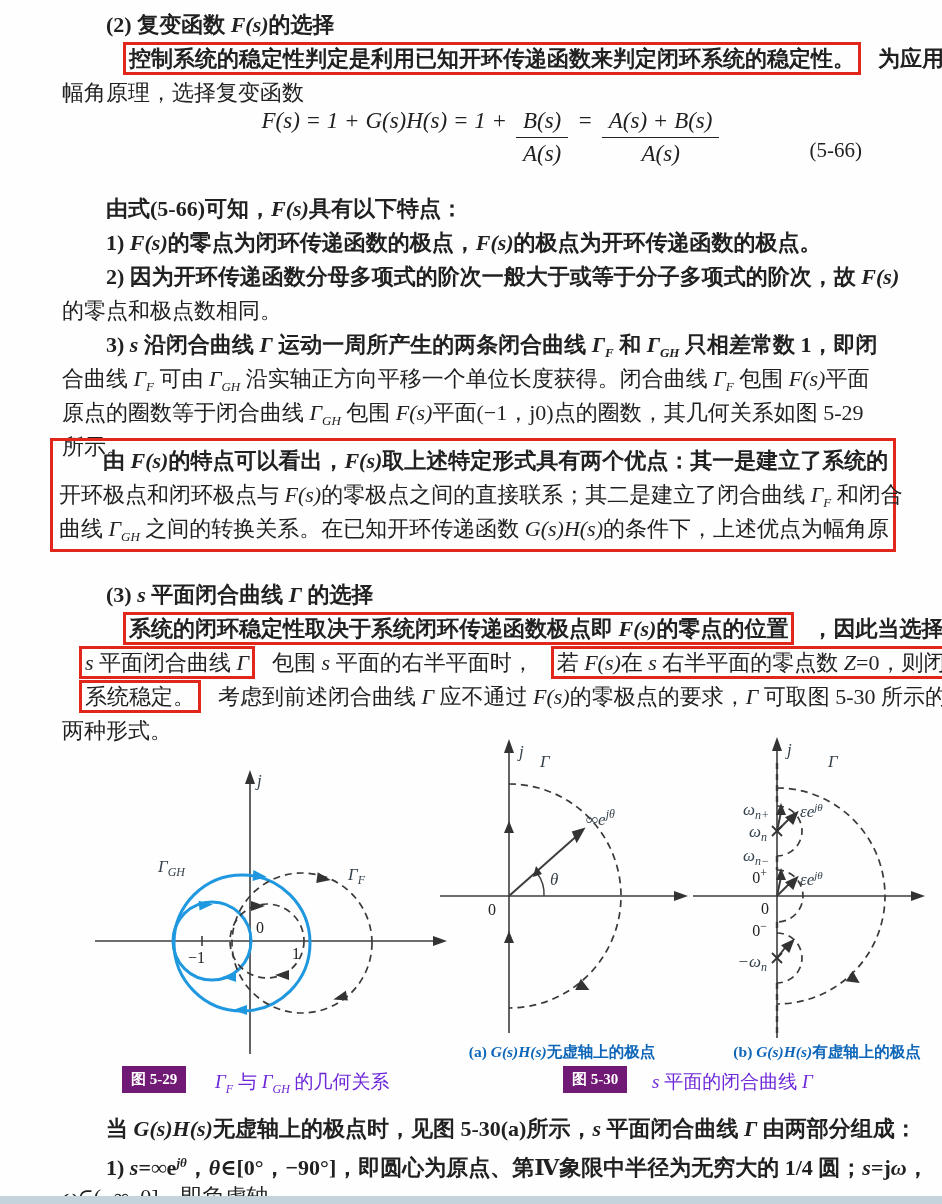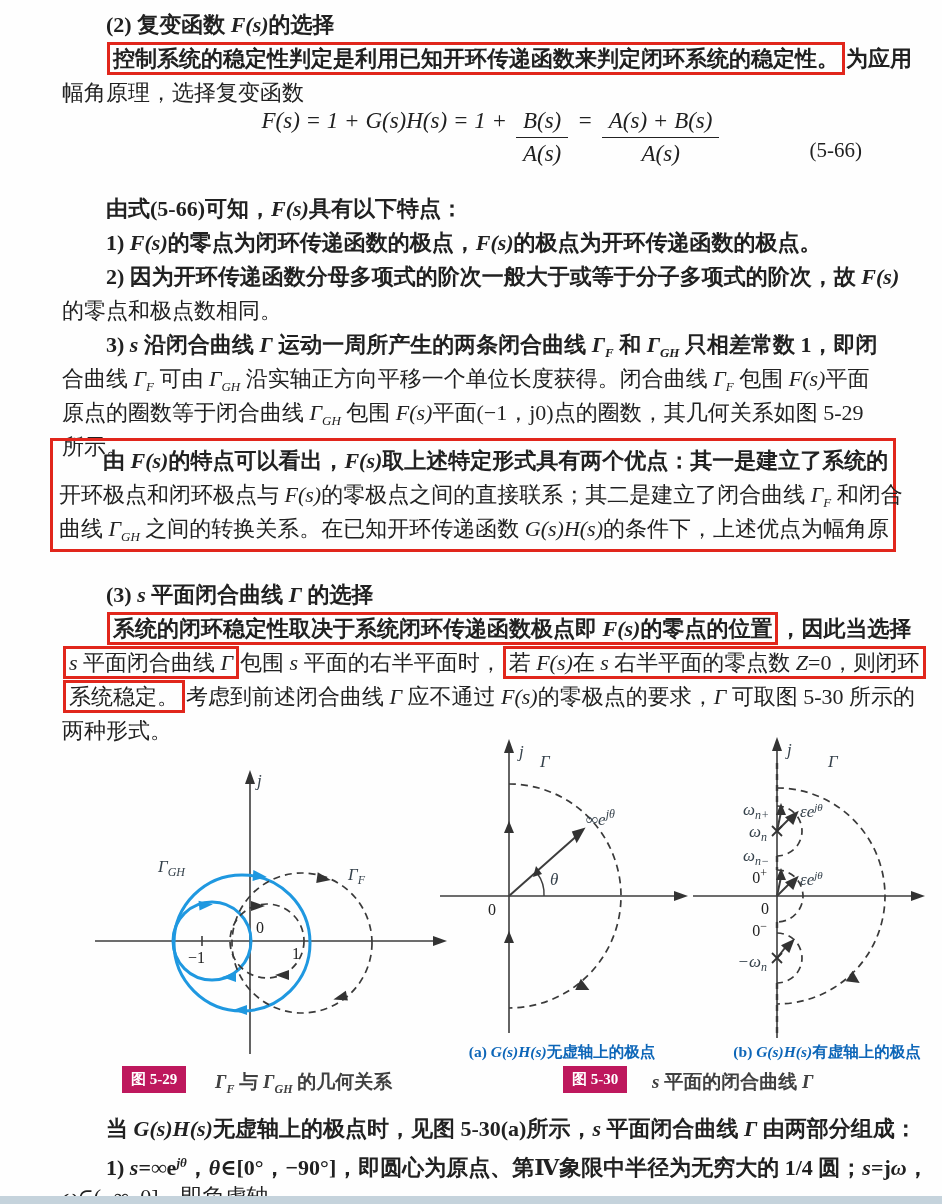--- a/index.html
+++ b/index.html
@@ -4,35 +4,35 @@
 <style>
   html,body{margin:0;padding:0;background:#e9e9e9;}
   #page{position:relative;width:942px;height:1204px;background:#fefefe;overflow:hidden;
         font-family:"Liberation Serif","DejaVu Serif",serif;color:#212121;}
   .tblock{position:absolute;left:62px;right:14px;}
   .tline{height:34px;line-height:34px;font-size:22px;white-space:nowrap;}
   .tline.ind{padding-left:44px;font-weight:bold;}
   i{font-family:"Liberation Serif","DejaVu Serif",serif;}
   sub{font-size:13px;font-style:italic;}
   sup{font-size:13px;font-style:italic;}
-  .redbox{border:3px solid #e1261c;padding:1px 3px;margin:0 1px;}
+  .redbox{border:3px solid #e1261c;padding:1px 3px;margin:0 17px;}
   .redblock{position:absolute;left:50px;top:438px;width:834px;border:3px solid #e1261c;
             padding:3px 0 3px 6px;}
   .eqrow{position:absolute;left:62px;right:14px;top:108px;height:84px;display:flex;
          align-items:flex-start;justify-content:center;font-size:23px;font-style:italic;}
   .frac{display:inline-flex;flex-direction:column;text-align:center;margin:0 9px;}
   .fn{border-bottom:1.6px solid #222;padding:0 7px 3px;}
   .fd{padding-top:3px;}
   .eqnum{position:absolute;right:66px;top:50%;transform:translateY(-50%);
          font-style:normal;font-size:21px;}
   .subcap{position:absolute;color:#0d66b8;font-weight:bold;font-size:15.5px;
           text-align:center;white-space:nowrap;}
-  .captag{position:absolute;background:#be185d;color:#ffffff;font-size:15px;
+  .captag{position:absolute;background:#701a75;color:#ffffff;font-size:15px;
           font-weight:bold;padding:4px 9px;white-space:nowrap;}
-  .captext{position:absolute;color:#404040;font-size:19px;font-weight:bold;white-space:nowrap;}
+  .captext{position:absolute;color:#6d28d9;font-size:19px;font-weight:normal;white-space:nowrap;}
   .captext sub{font-size:12px;}
   .figsvg{position:absolute;}
   .ax{stroke:#3d3d3d;stroke-width:1.6;fill:none;}
   .bluec{fill:none;stroke:#1f98e0;stroke-width:3;}
   .dashc{fill:none;stroke:#3a3a3a;stroke-width:1.7;stroke-dasharray:7 5;}
   .dash2{stroke:#3a3a3a;stroke-width:2.4;stroke-dasharray:6 5;fill:none;}
   .flab{font-family:"Liberation Serif","DejaVu Serif",serif;font-style:italic;
         font-size:17px;fill:#36424c;}
   .fnum{font-family:"Liberation Serif","DejaVu Serif",serif;font-size:16px;fill:#222;}
   .barrow{fill:#1f98e0;}

